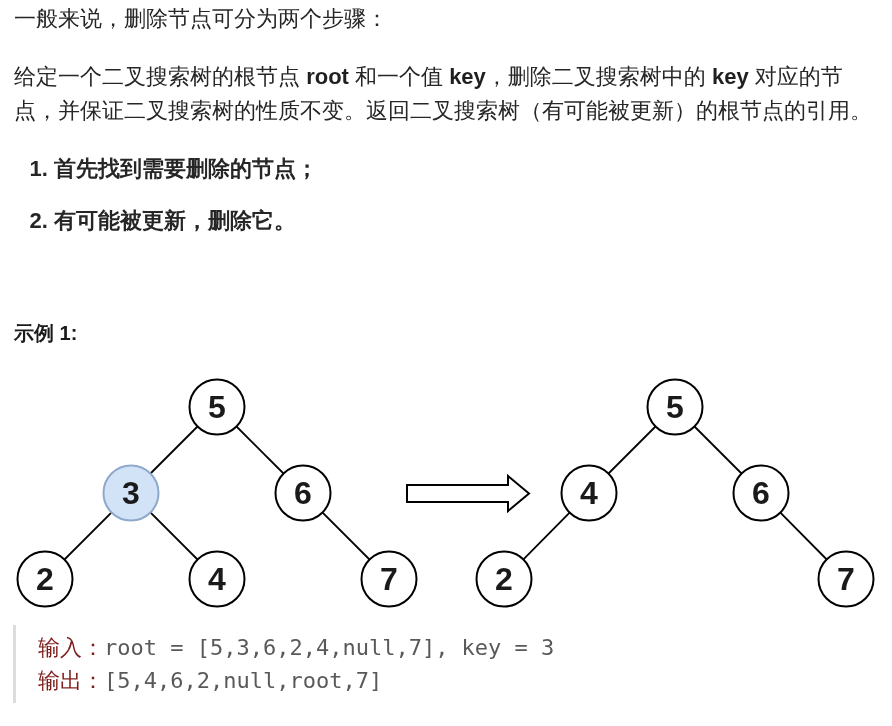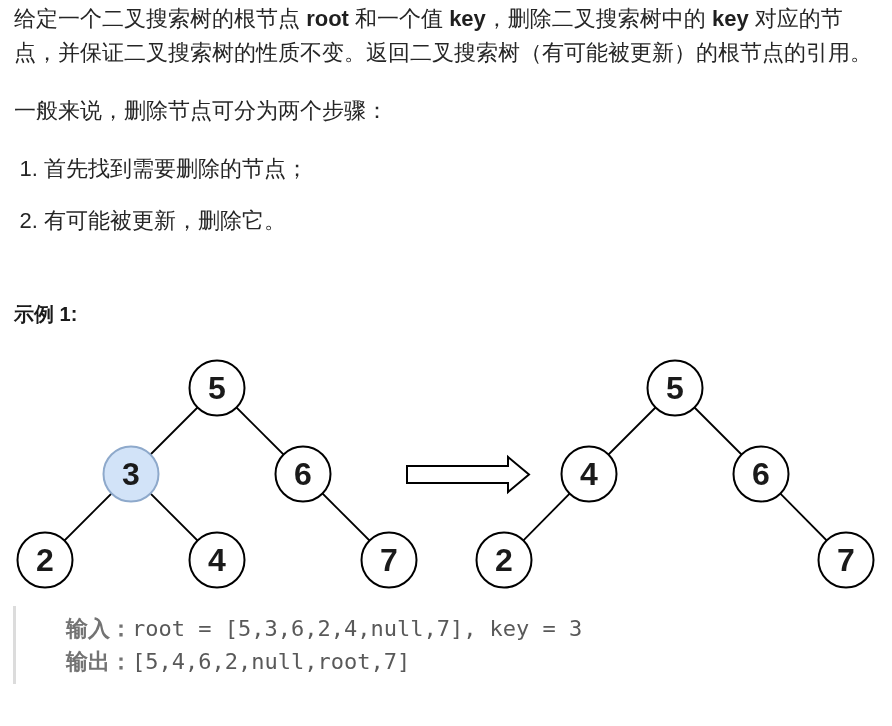--- a/index.html
+++ b/index.html
@@ -4,51 +4,51 @@
 <style>
   html,body{margin:0;padding:0;}
   body{
     width:892px;height:726px;overflow:hidden;background:#ffffff;
     font-family:"Liberation Sans","DejaVu Sans",sans-serif;
     color:#262626;
   }
   .text-wrap{padding:2px 14px 0 14px;}
   p.desc{font-size:22px;line-height:34px;margin:0 0 24px 0;}
   p.desc strong{color:#1f1f1f;}
-  ol.steps{margin:4px;padding-left:26px;}
+  ol.steps{margin:14px;padding-left:26px;font-weight:bold;}
   ol.steps li{font-size:22px;line-height:34px;margin-bottom:18px;}
   h3.example-heading{
     font-size:20px;line-height:24px;font-weight:bold;color:#1a1a1a;
-    margin:64px 0 0 0;
+    margin:83px 0 0 0;
   }
   figure.tree-figure{margin:24px 0 0 0;width:892px;height:250px;}
   svg text{
     font-family:"Liberation Sans","DejaVu Sans",sans-serif;
     font-weight:bold;
   }
   pre.example-block{
     margin:6px 0 0 13px;
     border-left:3px solid #dcdcdc;
     padding:6px 0 6px 22px;
     font-family:"DejaVu Sans Mono","Liberation Mono",monospace;
     font-size:22px;line-height:33px;color:#595959;
     white-space:pre-wrap;
   }
   pre.example-block .io-label{
     font-family:"Liberation Sans","DejaVu Sans",sans-serif;
-    font-weight:bold;color:#737373;margin-left:28px;
+    font-weight:normal;color:#7f1d1d;
   }
 </style>
 </head>
 <body>
 
 <div class="text-wrap">
+  <p class="desc">一般来说，删除节点可分为两个步骤：</p>
+
   <p class="desc"><span>给定一个二叉搜索树的根节点 </span><strong>root</strong><span> 和一个值 </span><strong>key</strong><span>，删除二叉搜索树中的 </span><strong>key</strong><span> 对应的节点，并保证二叉搜索树的性质不变。返回二叉搜索树（有可能被更新）的根节点的引用。</span></p>
-
-  <p class="desc">一般来说，删除节点可分为两个步骤：</p>
 
   <ol class="steps">
     <li>首先找到需要删除的节点；</li>
     <li>有可能被更新，删除它。</li>
   </ol>
 
   <h3 class="example-heading">示例 1:</h3>
 </div>
 
 <figure class="tree-figure">

